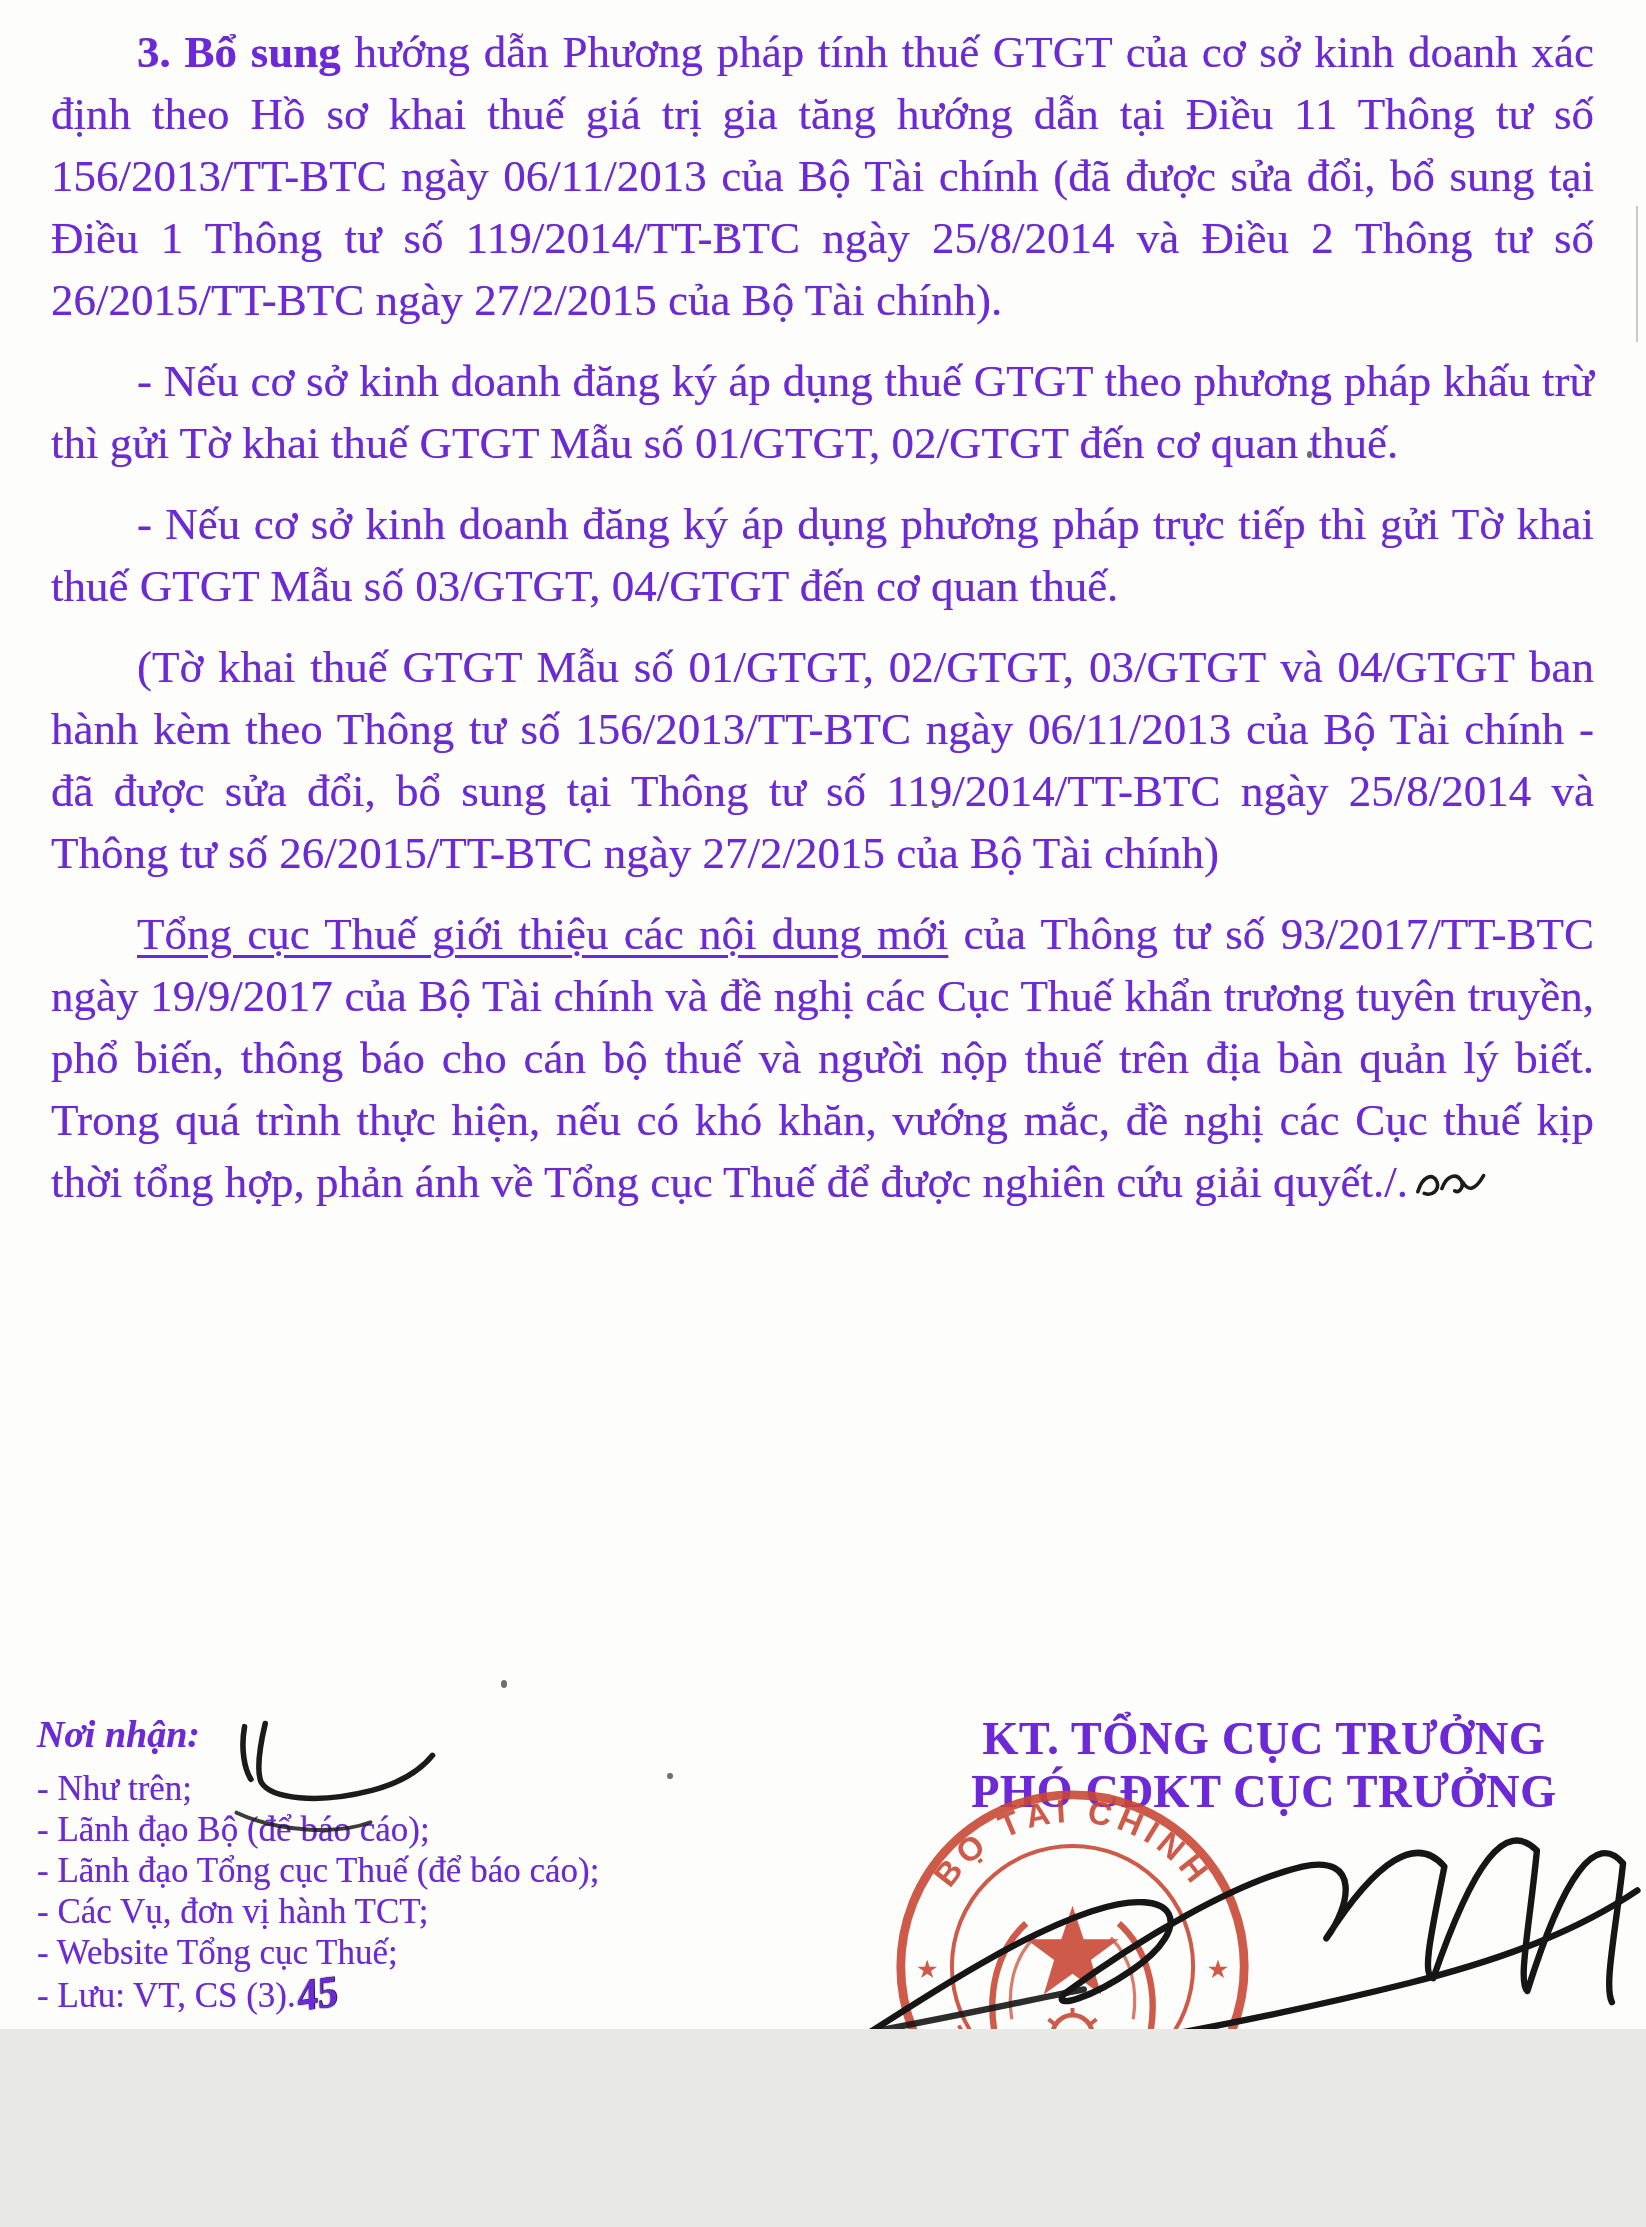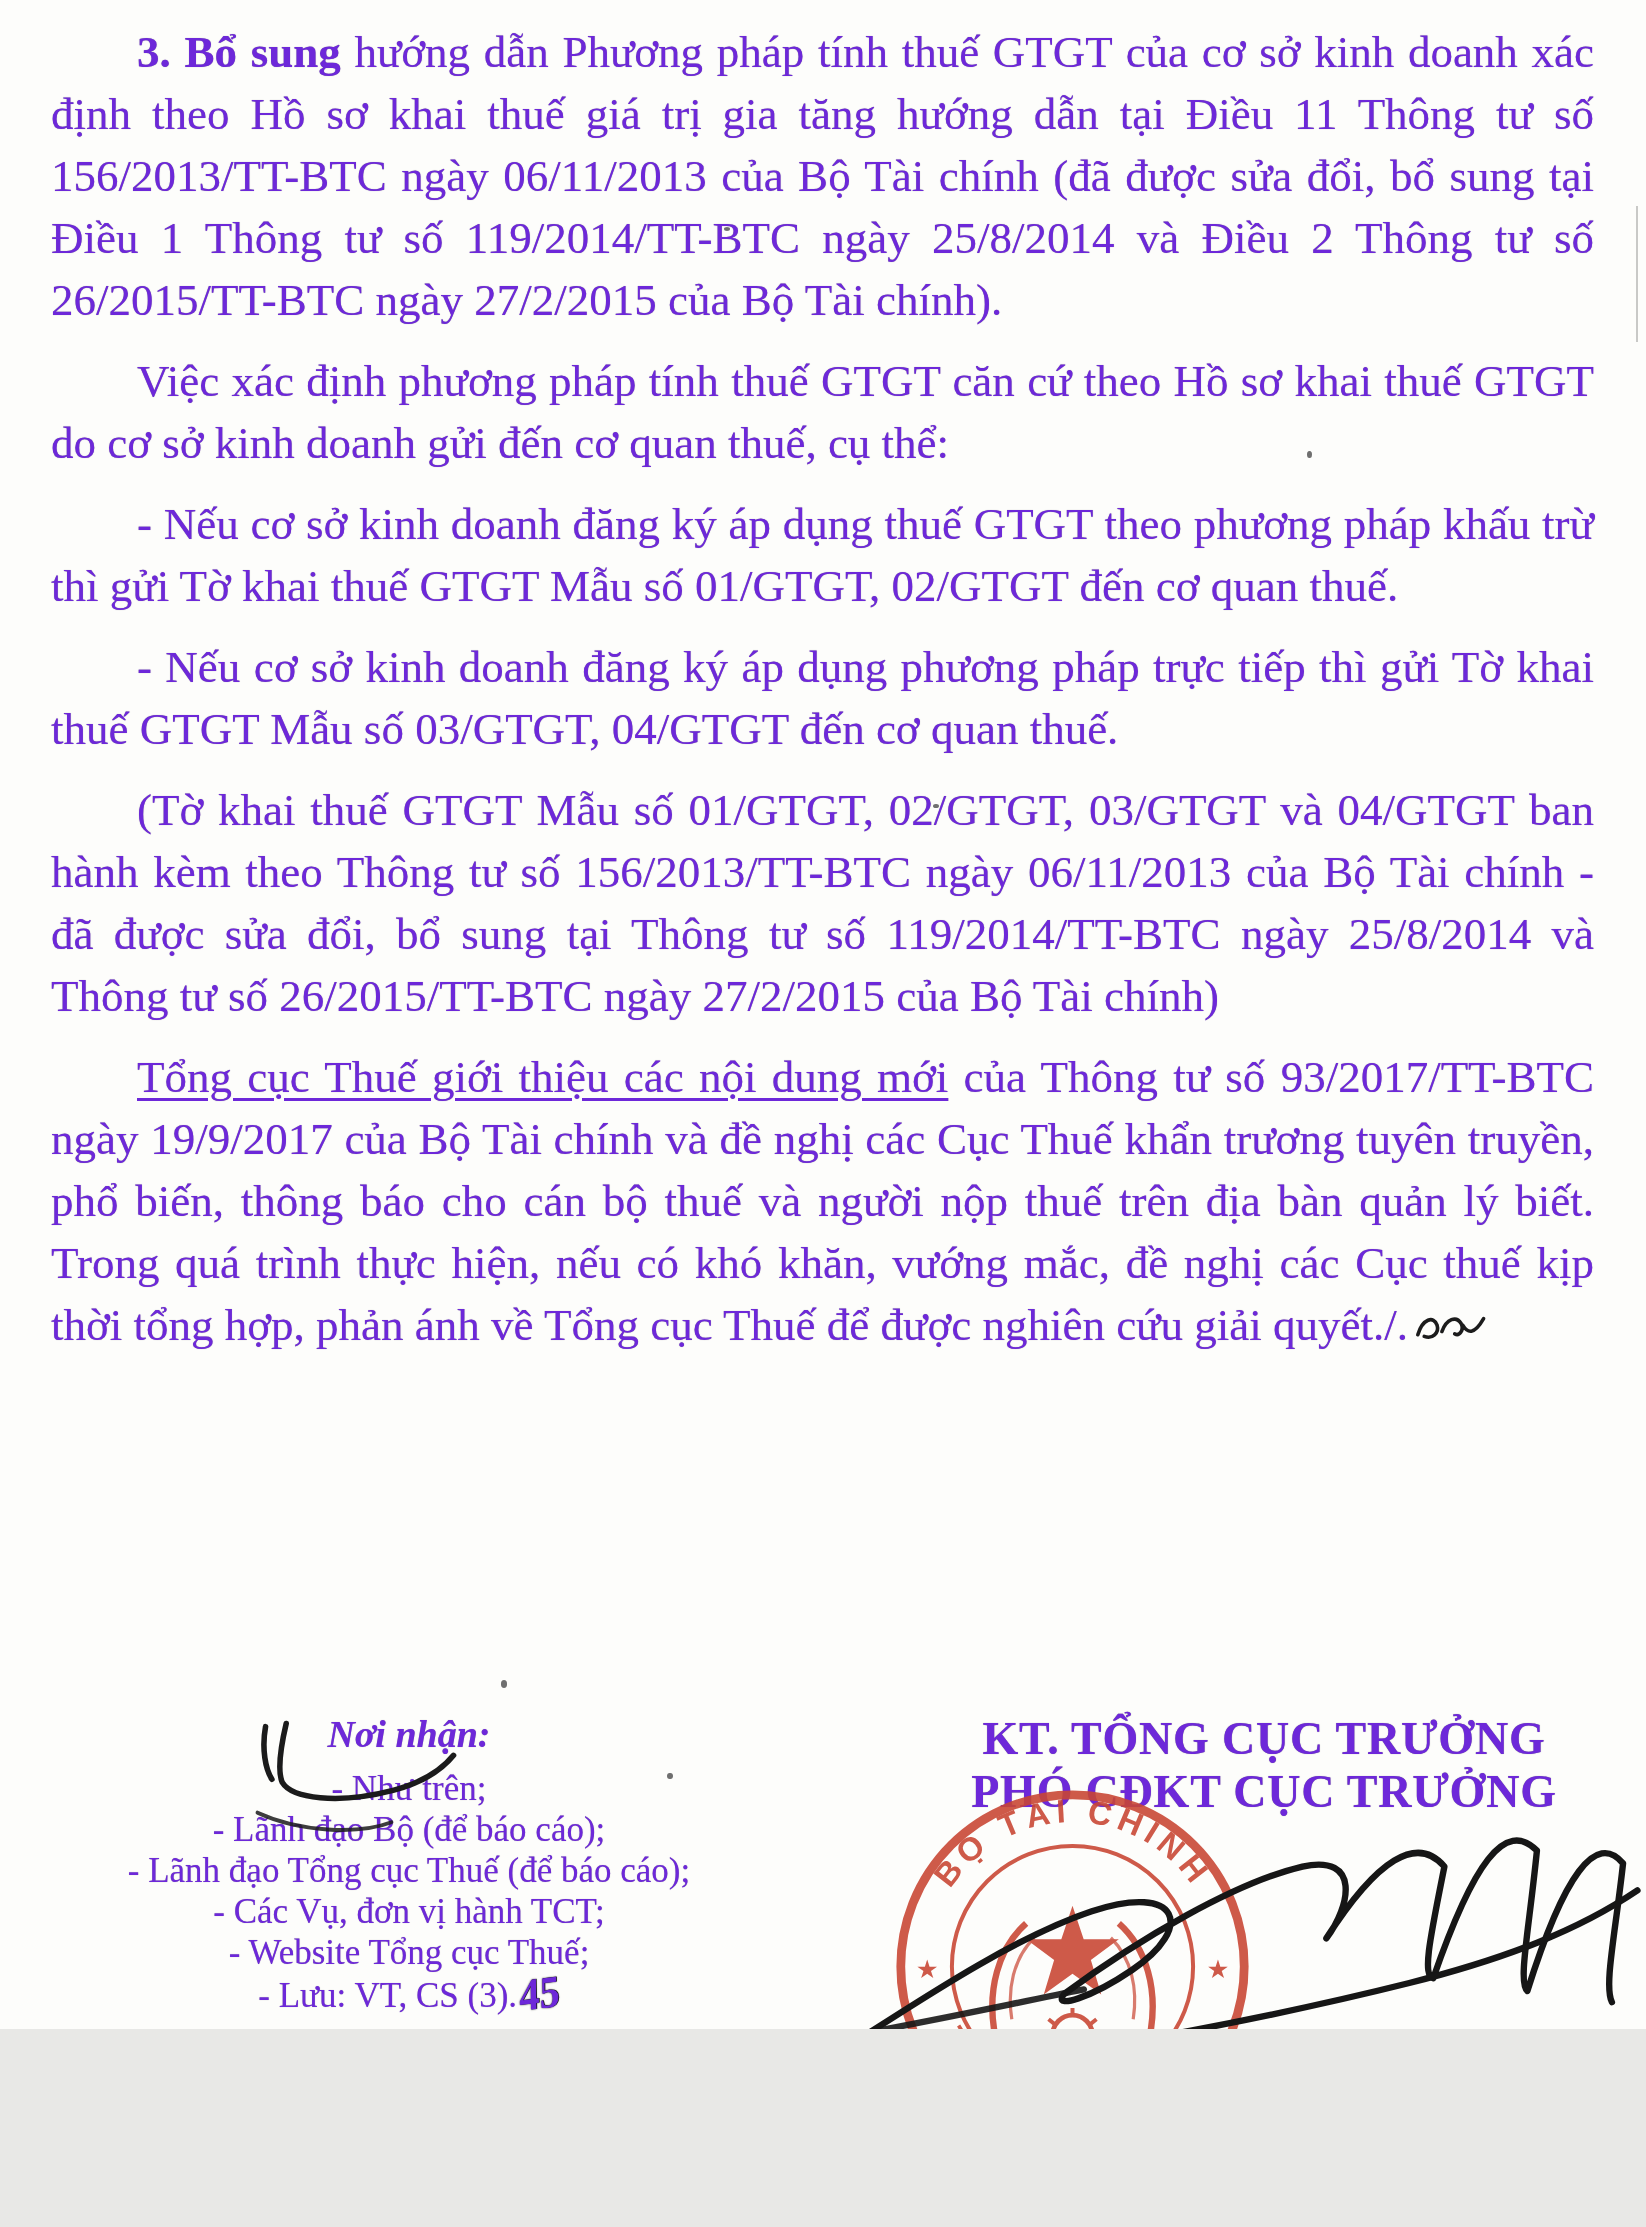--- a/index.html
+++ b/index.html
@@ -17,24 +17,23 @@
     font-size:45px;line-height:62px;
     text-align:justify;
     text-shadow:0 0 0.8px rgba(20,20,20,.45);
   }
   .doc-body p{margin:0 0 19px 0;text-indent:86px;}
   .bold{font-weight:bold;}
   .uline{text-decoration:underline;text-decoration-thickness:3.2px;text-underline-offset:5.6px;}
   .endmark{display:inline-block;width:77px;height:37px;vertical-align:-6.4px;margin-left:4.8px;}
   
   .recipients{
-    position:absolute;left:58px;top:1714px;width:702px;
+    position:absolute;left:37px;top:1714px;width:702px;
     font-size:35px;line-height:41px;
     text-shadow:0 0 0.8px rgba(20,20,20,.4);
-    text-align:center;
   }
   .recipients-label{font-size:38px;font-weight:bold;font-style:italic;margin-bottom:12.8px;}
   .recipient-item{white-space:nowrap;}
   .hand-note{
     display:inline-block;font-weight:bold;font-size:41px;
     transform:rotate(-7deg) skewX(-6deg) scaleY(1.1);
     text-shadow:0 0 1.6px #111,0.8px 0 0 #111;
     margin-left:1.6px;
   }
   .nhan-squiggle{position:absolute;left:190px;top:6.4px;width:239px;height:136px;}
@@ -62,21 +61,20 @@
 </head>
 <body>
 
 <div class="page">
 
   <div class="doc-body">
 
     <p><span class="bold">3. Bổ sung</span><span> hướng dẫn Phương pháp tính thuế GTGT của cơ sở kinh doanh xác định theo Hồ sơ khai thuế giá trị gia tăng hướng dẫn tại Điều 11 Thông tư số 156/2013/TT-BTC ngày 06/11/2013 của Bộ Tài chính (đã được sửa đổi, bổ sung tại Điều 1 Thông tư số 119/2014/TT-BTC ngày 25/8/2014 và Điều 2 Thông tư số 26/2015/TT-BTC ngày 27/2/2015 của Bộ Tài chính).</span></p>
 
 
-    <p>Việc xác định phương pháp tính thuế GTGT căn cứ theo Hồ sơ khai thuế GTGT do cơ sở kinh doanh gửi đến cơ quan thuế, cụ thể:</p>
 
     <p>- Nếu cơ sở kinh doanh đăng ký áp dụng thuế GTGT theo phương pháp khấu trừ thì gửi Tờ khai thuế GTGT Mẫu số 01/GTGT, 02/GTGT đến cơ quan thuế.</p>
 
     <p>- Nếu cơ sở kinh doanh đăng ký áp dụng phương pháp trực tiếp thì gửi Tờ khai thuế GTGT Mẫu số 03/GTGT, 04/GTGT đến cơ quan thuế.</p>
 
     <p>(Tờ khai thuế GTGT Mẫu số 01/GTGT, 02/GTGT, 03/GTGT và 04/GTGT ban hành kèm theo Thông tư số 156/2013/TT-BTC ngày 06/11/2013 của Bộ Tài chính - đã được sửa đổi, bổ sung tại Thông tư số 119/2014/TT-BTC ngày 25/8/2014 và Thông tư số 26/2015/TT-BTC ngày 27/2/2015 của Bộ Tài chính)</p>
 
     <p><span class="uline">Tổng cục Thuế giới thiệu các nội dung mới</span><span> của Thông tư số 93/2017/TT-BTC ngày 19/9/2017 của Bộ Tài chính và đề nghị các Cục Thuế khẩn trương tuyên truyền, phổ biến, thông báo cho cán bộ thuế và người nộp thuế trên địa bàn quản lý biết. Trong quá trình thực hiện, nếu có khó khăn, vướng mắc, đề nghị các Cục thuế kịp thời tổng hợp, phản ánh về Tổng cục Thuế để được nghiên cứu giải quyết./.</span><svg class="endmark" viewBox="0 0 96 46">
           <path d="M6,32 C12,12 26,8 30,20 C33,30 24,38 14,34 M36,28 C42,12 54,8 60,18 C64,26 58,34 52,31 M62,20 C68,30 76,33 88,12" fill="none" stroke="#1c1c1c" stroke-width="4.5" stroke-linecap="round"></path>
         </svg></p>

